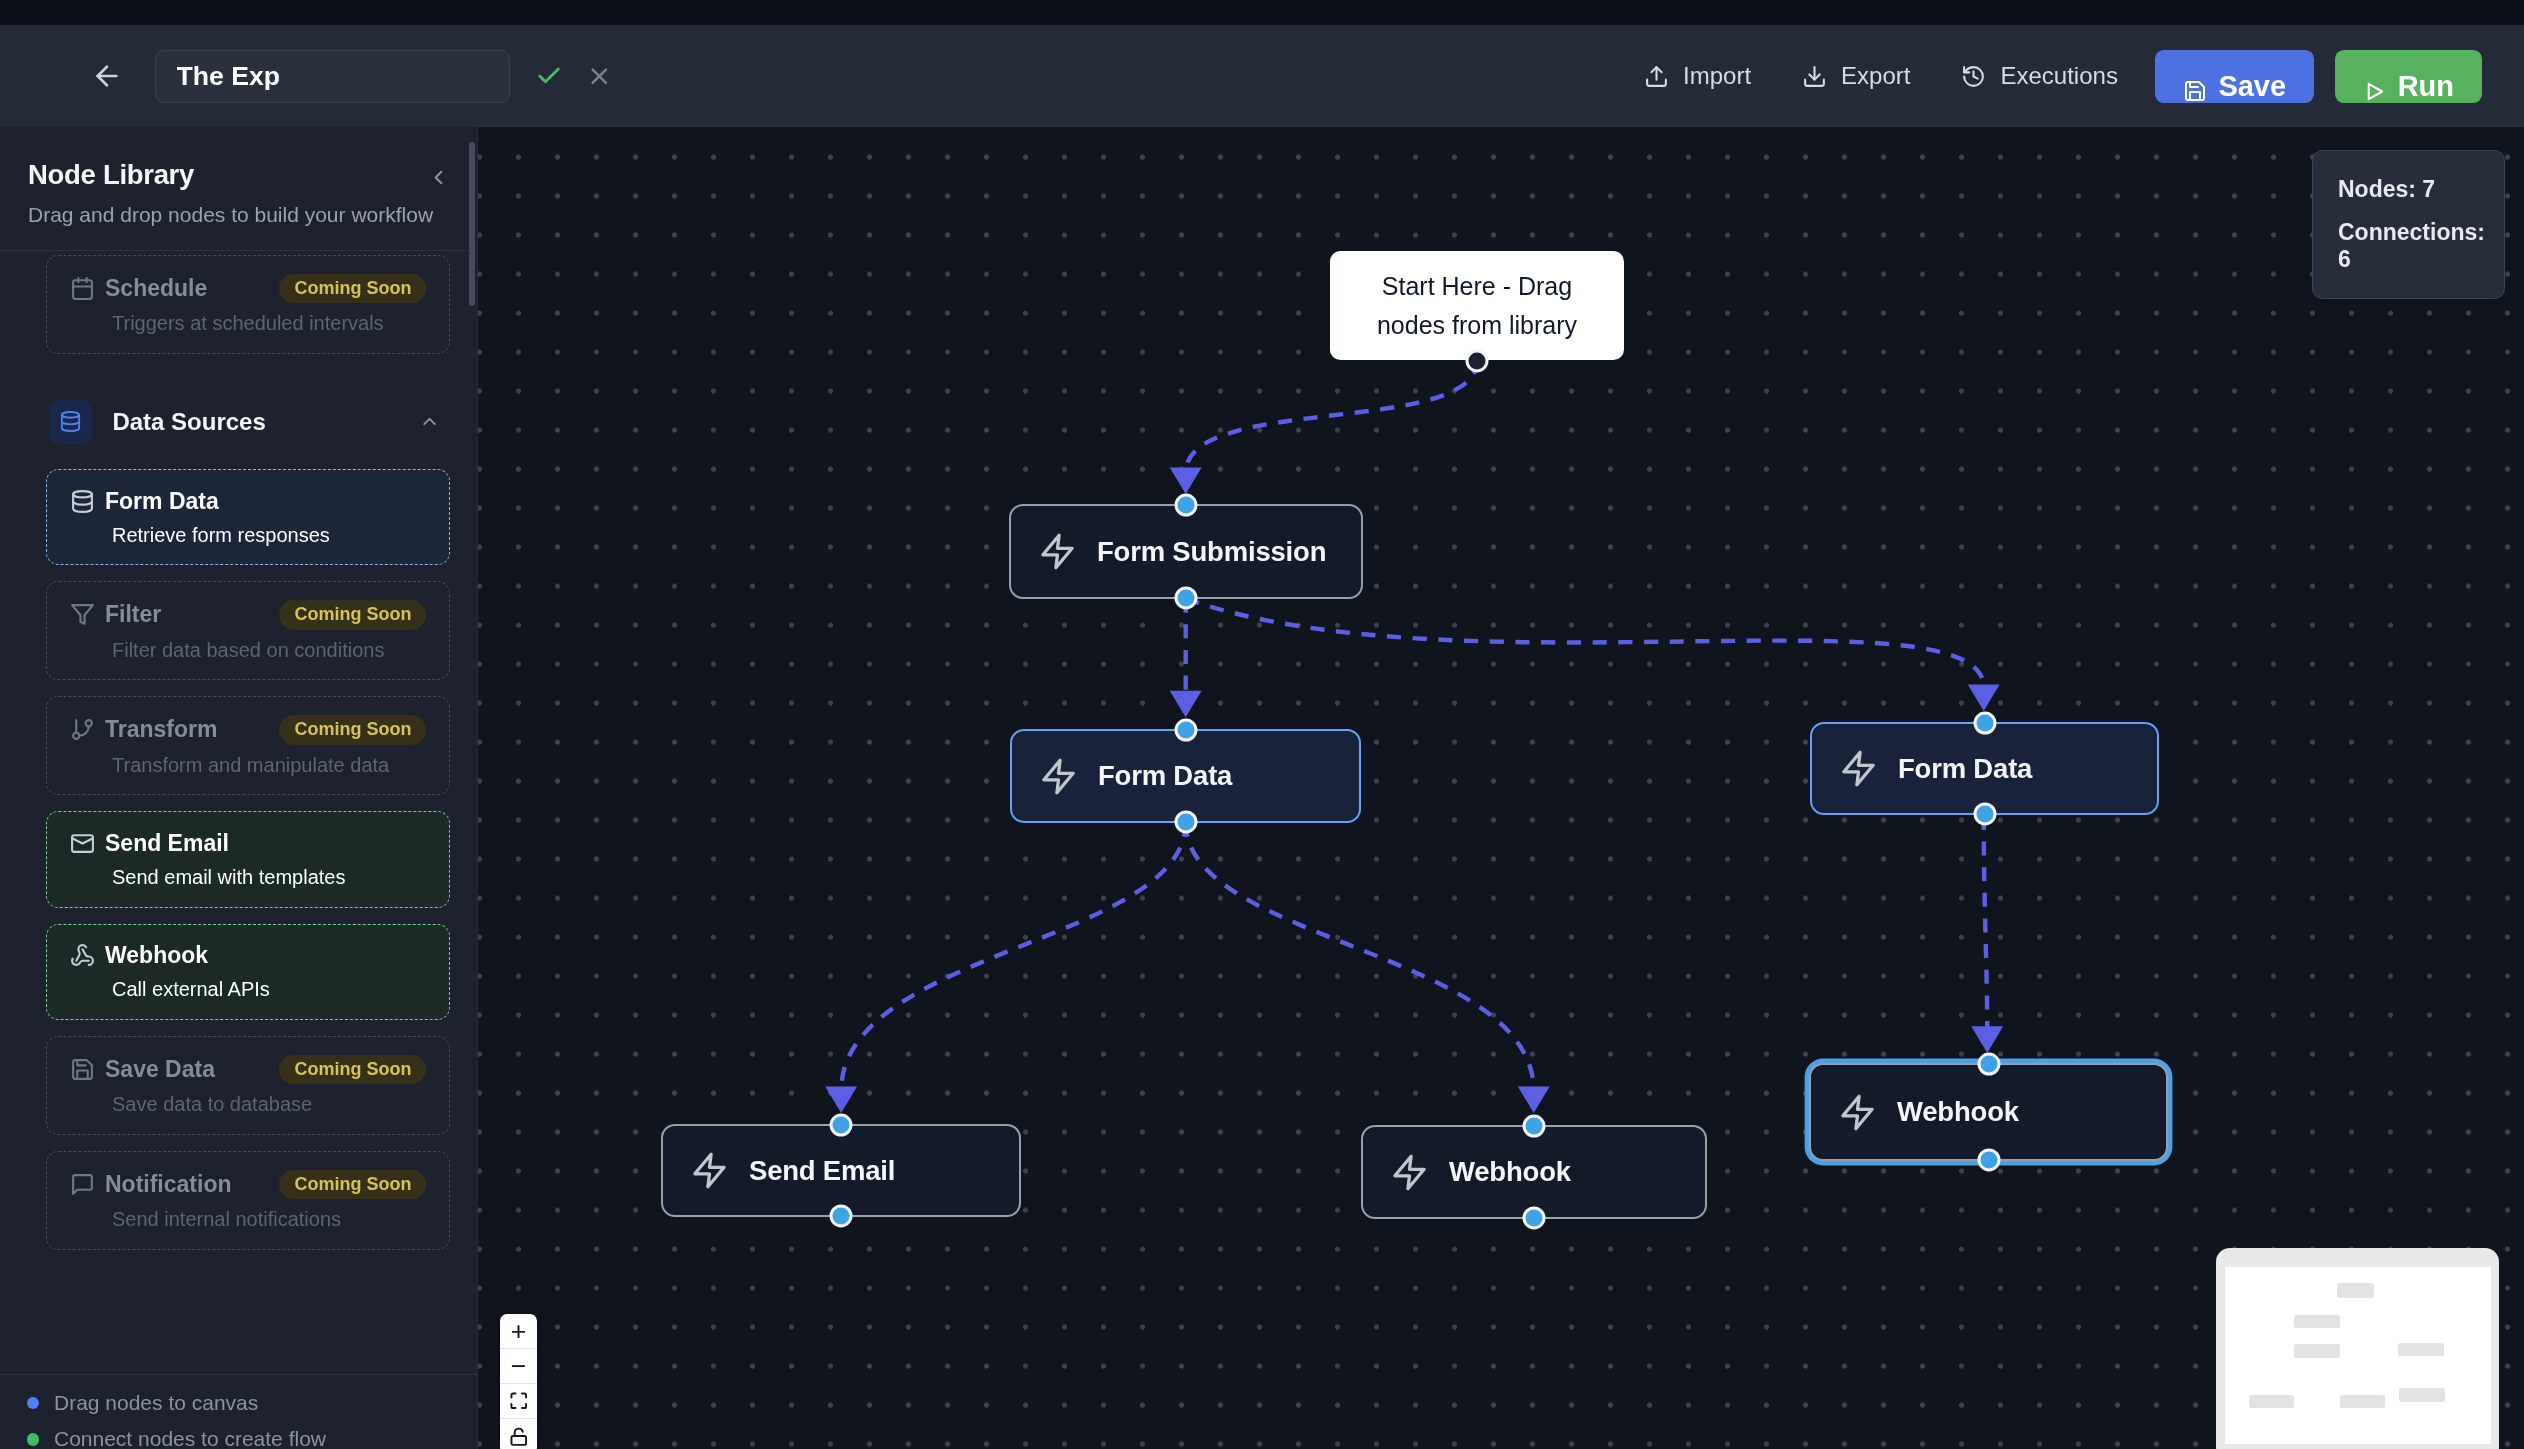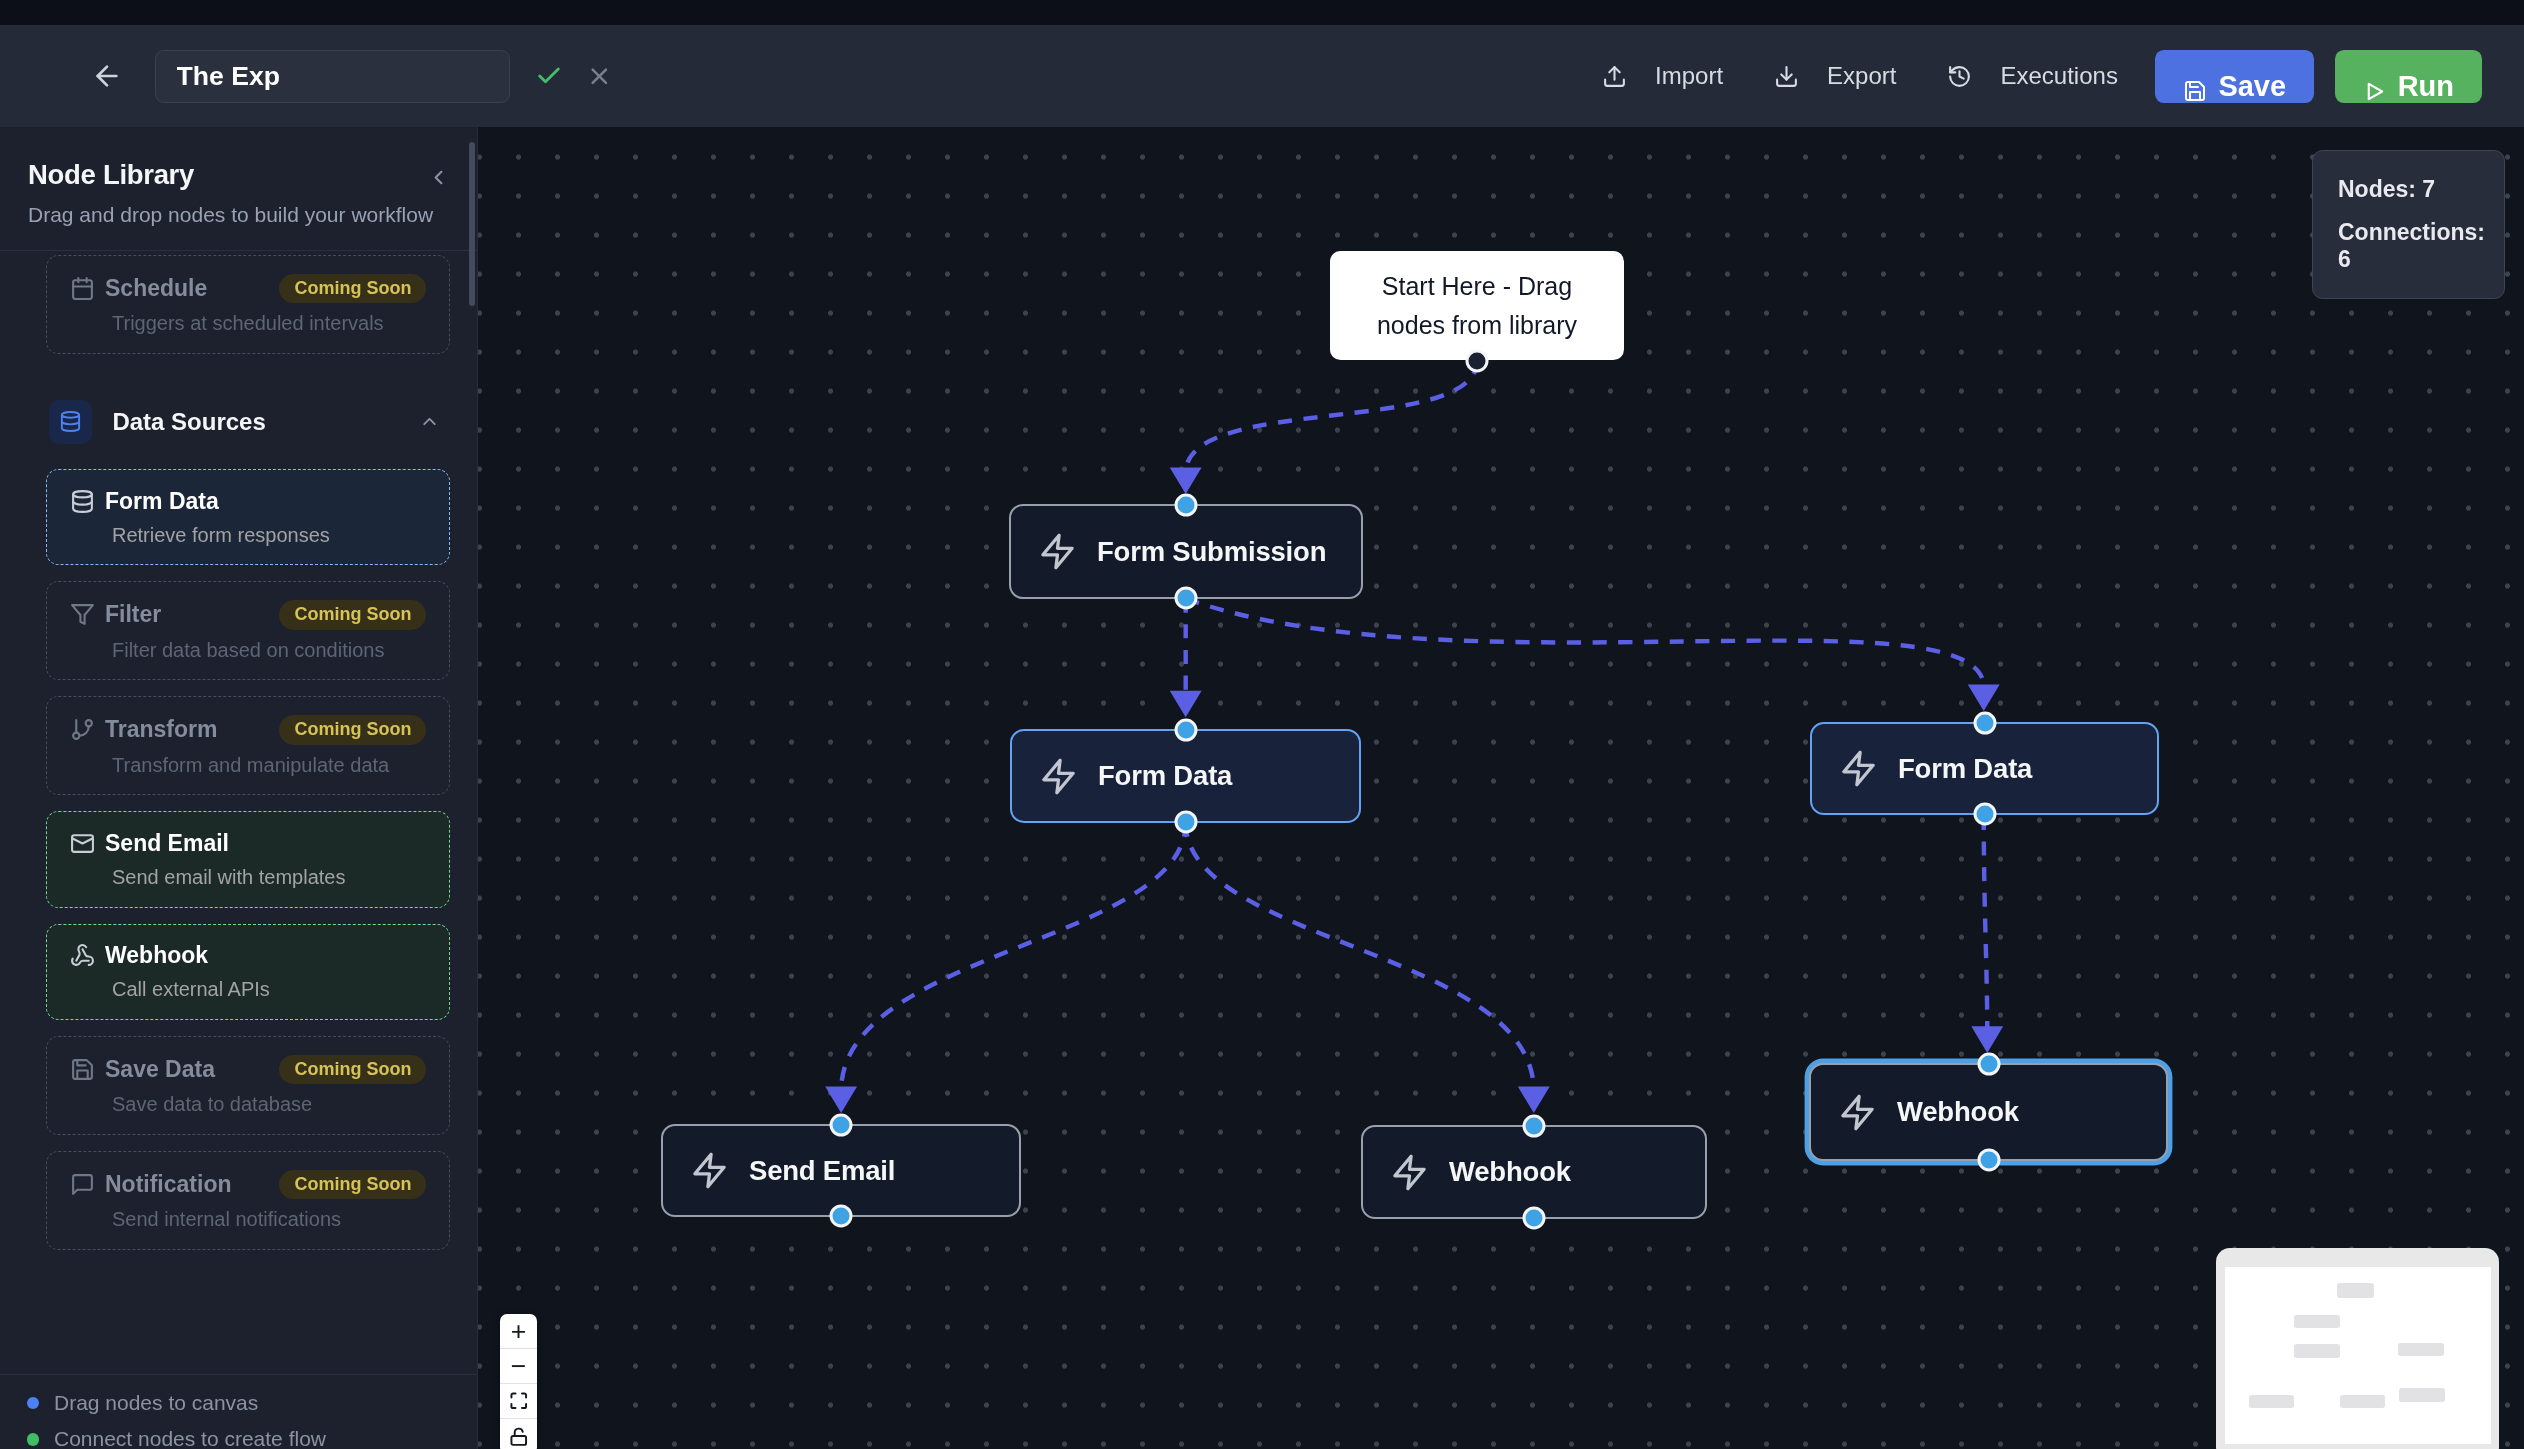--- a/index.html
+++ b/index.html
@@ -12,21 +12,21 @@
   .top-strip { height:25px; background:#0c0f17; }
   .topbar { height:102px; background:#242a37; display:flex; align-items:center; padding:0 43px 0 85px; }
   .back-btn { width:43px; height:43px; display:flex; align-items:center; justify-content:center;
               color:#cfd4dc; cursor:pointer; }
   .name-input { margin-left:26.6px; width:355px; height:53px; background:rgba(255,255,255,0.03);
                 border:1.8px solid #3a4150; border-radius:8.9px; color:#ffffff; font-size:26.6px;
                 font-weight:700; padding:0 21px; font-family:"Liberation Sans", sans-serif; outline:none; }
   .confirm-icon { margin-left:25px; color:#48bb6a; }
   .cancel-icon { margin-left:23px; color:#79818f; }
   .topbar-right { margin-left:auto; display:flex; align-items:center; gap:51px; }
-  .tool-btn { display:flex; align-items:center; gap:28px; color:#d8dce2; font-size:24px; cursor:pointer; }
+  .tool-btn { display:flex; align-items:center; gap:14px; color:#d8dce2; font-size:24px; cursor:pointer; }
   .btn { display:flex; align-items:flex-end; gap:11.5px; height:53px; padding:0 28px; border-radius:8.9px;
          color:#ffffff; font-size:29px; font-weight:700; cursor:pointer; border:none; }
   .btn-save { background:#4d71e0; margin-left:-14px; }
   .btn-run  { background:#57b25f; margin-left:-30px; }
 
   
   .main { display:flex; height:1323px; }
 
   
   .sidebar { position:relative; width:478px; background:#1c212d; border-right:0.9px solid #262c3a;
@@ -41,21 +41,21 @@
   .card { margin:0 26.6px 16px 46px; border:1.8px dashed #454d5c; border-radius:12.4px; padding:17.7px 23px; cursor:grab; }
   .card .row1 { display:flex; align-items:center; gap:10px; }
   .card .c-icon { color:#6f7888; flex:0 0 auto; }
   .card .c-title { color:#848d9d; font-size:23px; font-weight:700; }
   .card .c-desc { color:#5d6576; font-size:20px; margin-top:8.9px; margin-left:42px; }
   .badge { margin-left:auto; background:#363019; color:#d6c257; font-size:18px; font-weight:700;
            padding:4.4px 15px; border-radius:885px; white-space:nowrap; }
   .card.active-blue { border-color:#8db8f2; background:#1c2639; }
   .card.active-green { border-color:#7ad696; background:#1b2a26; }
   .card.active-blue .c-title, .card.active-green .c-title { color:#ffffff; }
-  .card.active-blue .c-desc, .card.active-green .c-desc { color:#a3a3a3; }
+  .card.active-blue .c-desc, .card.active-green .c-desc { color:#ffffff; }
   .card.active-blue .c-icon, .card.active-green .c-icon { color:#c8cdd6; }
 
   .section-head { display:flex; align-items:center; margin:46px 26.6px 25px 49px; }
   .sec-icon { width:43px; height:44px; border-radius:10.6px; display:flex; align-items:center; justify-content:center; }
   .sec-icon.blue { background:#19284a; color:#4d82f0; }
   .sec-icon.green { background:#14291c; color:#4cc271; }
   .sec-label { color:#f5f6f8; font-size:24px; font-weight:700; margin-left:20.4px; }
   .sec-chevron { margin-left:auto; margin-right:10.6px; color:#8b93a3; cursor:pointer; }
 
   .sb-footer { border-top:0.9px solid #2a3040; padding:16px 0 0 26.6px; height:76px; }

